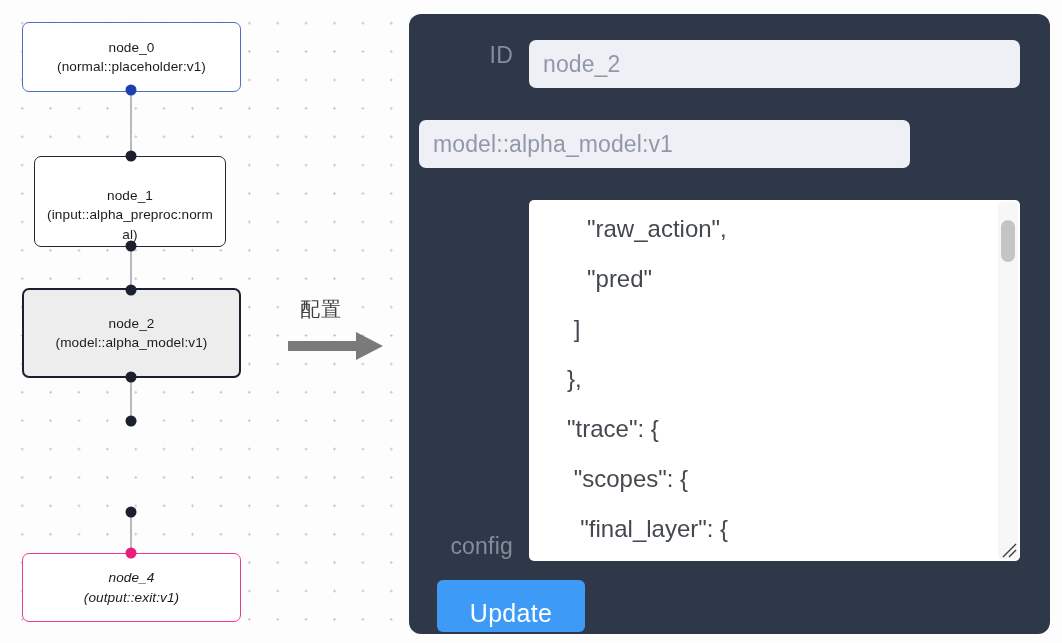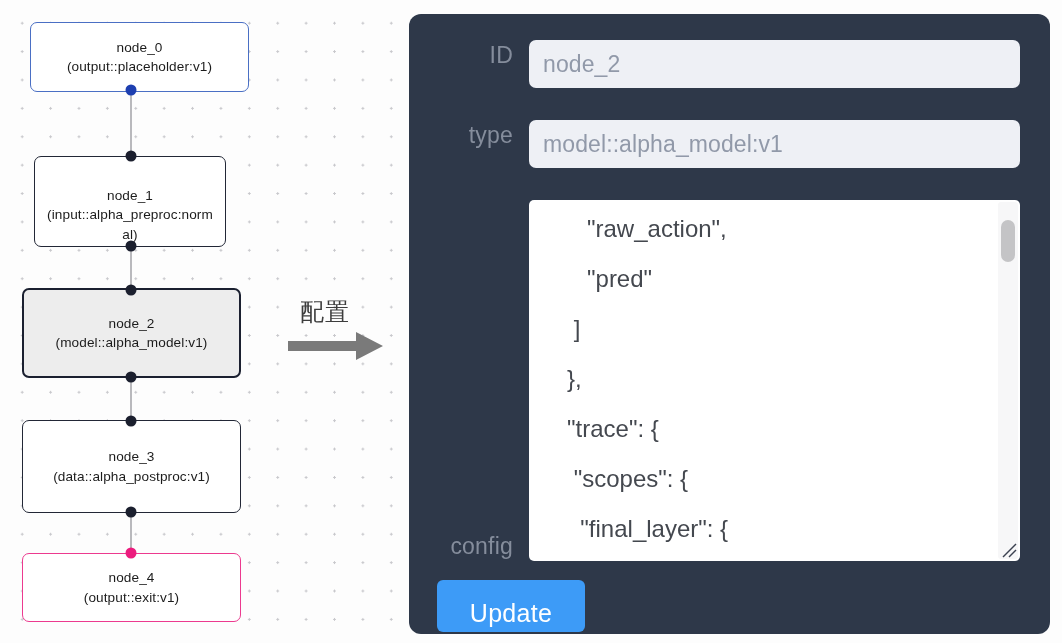--- a/index.html
+++ b/index.html
@@ -73,20 +73,21 @@
   }
   .node.selected-node {
     background: #ededed;
     border-color: #1b2030;
     border-width: 2px;
   }
   .node.output-node {
     border-color: #ec3a8f;
     border-width: 1.7px;
     background: #ffffff;
+    font-style: italic;
   }
 
   
   .edge {
     position: absolute;
     width: 2px;
     background: #b9b9bd;
   }
   .port {
     position: absolute;
@@ -104,21 +105,21 @@
     position: absolute;
     left: 287px;
     top: 296px;
     width: 110px;
     height: 66px;
   }
   #arrow-caption {
     position: absolute;
     left: 13px;
     top: 0px;
-    font-size: 24px;
+    font-size: 20px;
     color: #3d3d3d;
     letter-spacing: 1px;
     font-family: "DejaVu Sans", "Liberation Sans", sans-serif;
   }
   #arrow-shape {
     position: absolute;
     left: 1px;
     top: 35px;
   }
 
@@ -242,40 +243,37 @@
 
 <div id="screen">
 
   <div id="graph-canvas">
 
     <div class="edge" style="left:130px; top:88px; height:72px;"></div>
     <div class="edge" style="left:130px; top:243px; height:52px;"></div>
     <div class="edge" style="left:130px; top:374px; height:48px;"></div>
     <div class="edge" style="left:130px; top:509px; height:42px;"></div>
 
-    <div class="node input-node" style="left:22px; top:22px; width:219px; height:70px;margin-left:8px;">
-      <div class="label"><span>node_0</span><br><span>(output::placeholder:v1)</span></div>
+    <div class="node input-node" style="left:22px; top:22px; width:219px; height:70px;">
+      <div class="label"><span>node_0</span><br><span>(normal::placeholder:v1)</span></div>
     </div>
     <div class="port port-blue" style="left:131px; top:90px;"></div>
 
     <div class="node" style="left:34px; top:156px; width:192px; height:91px;align-items:flex-end;">
       <div class="label"><span>node_1</span><br><span>(input::alpha_preproc:normal)</span></div>
     </div>
     <div class="port" style="left:131px; top:156px;"></div>
     <div class="port" style="left:131px; top:246px;"></div>
 
     <div class="node selected-node" style="left:22px; top:288px; width:219px; height:90px;">
       <div class="label"><span>node_2</span><br><span>(model::alpha_model:v1)</span></div>
     </div>
     <div class="port" style="left:131px; top:290px;"></div>
     <div class="port" style="left:131px; top:377px;"></div>
 
-    <div class="node" style="left:22px; top:420px; width:219px; height:93px;">
-      <div class="label"><span>node_3</span><br><span>(data::alpha_postproc:v1)</span></div>
-    </div>
     <div class="port" style="left:131px; top:421px;"></div>
     <div class="port" style="left:131px; top:512px;"></div>
 
     <div class="node output-node" style="left:22px; top:553px; width:219px; height:69px;">
       <div class="label"><span>node_4</span><br><span>(output::exit:v1)</span></div>
     </div>
     <div class="port port-pink" style="left:131px; top:553px;"></div>
   </div>
 
   <div id="arrow-group">
@@ -288,21 +286,20 @@
   <div id="right-canvas">
 
     <div id="config-panel">
 
       <div class="form-row" id="row-id">
         <div class="field-label">ID</div>
         <input class="field-input" type="text" value="node_2" style="">
       </div>
 
       <div class="form-row" id="row-type">
-        <div class="field-label">type</div>
         <input class="field-input" type="text" value="model::alpha_model:v1" style="">
       </div>
 
       <div class="form-row" id="row-config">
         <div class="field-label">config</div>
         <div id="config-textarea-wrap">
           <textarea id="config-textarea" spellcheck="false" style="">      "raw_action",
       "pred"
     ]
    },

